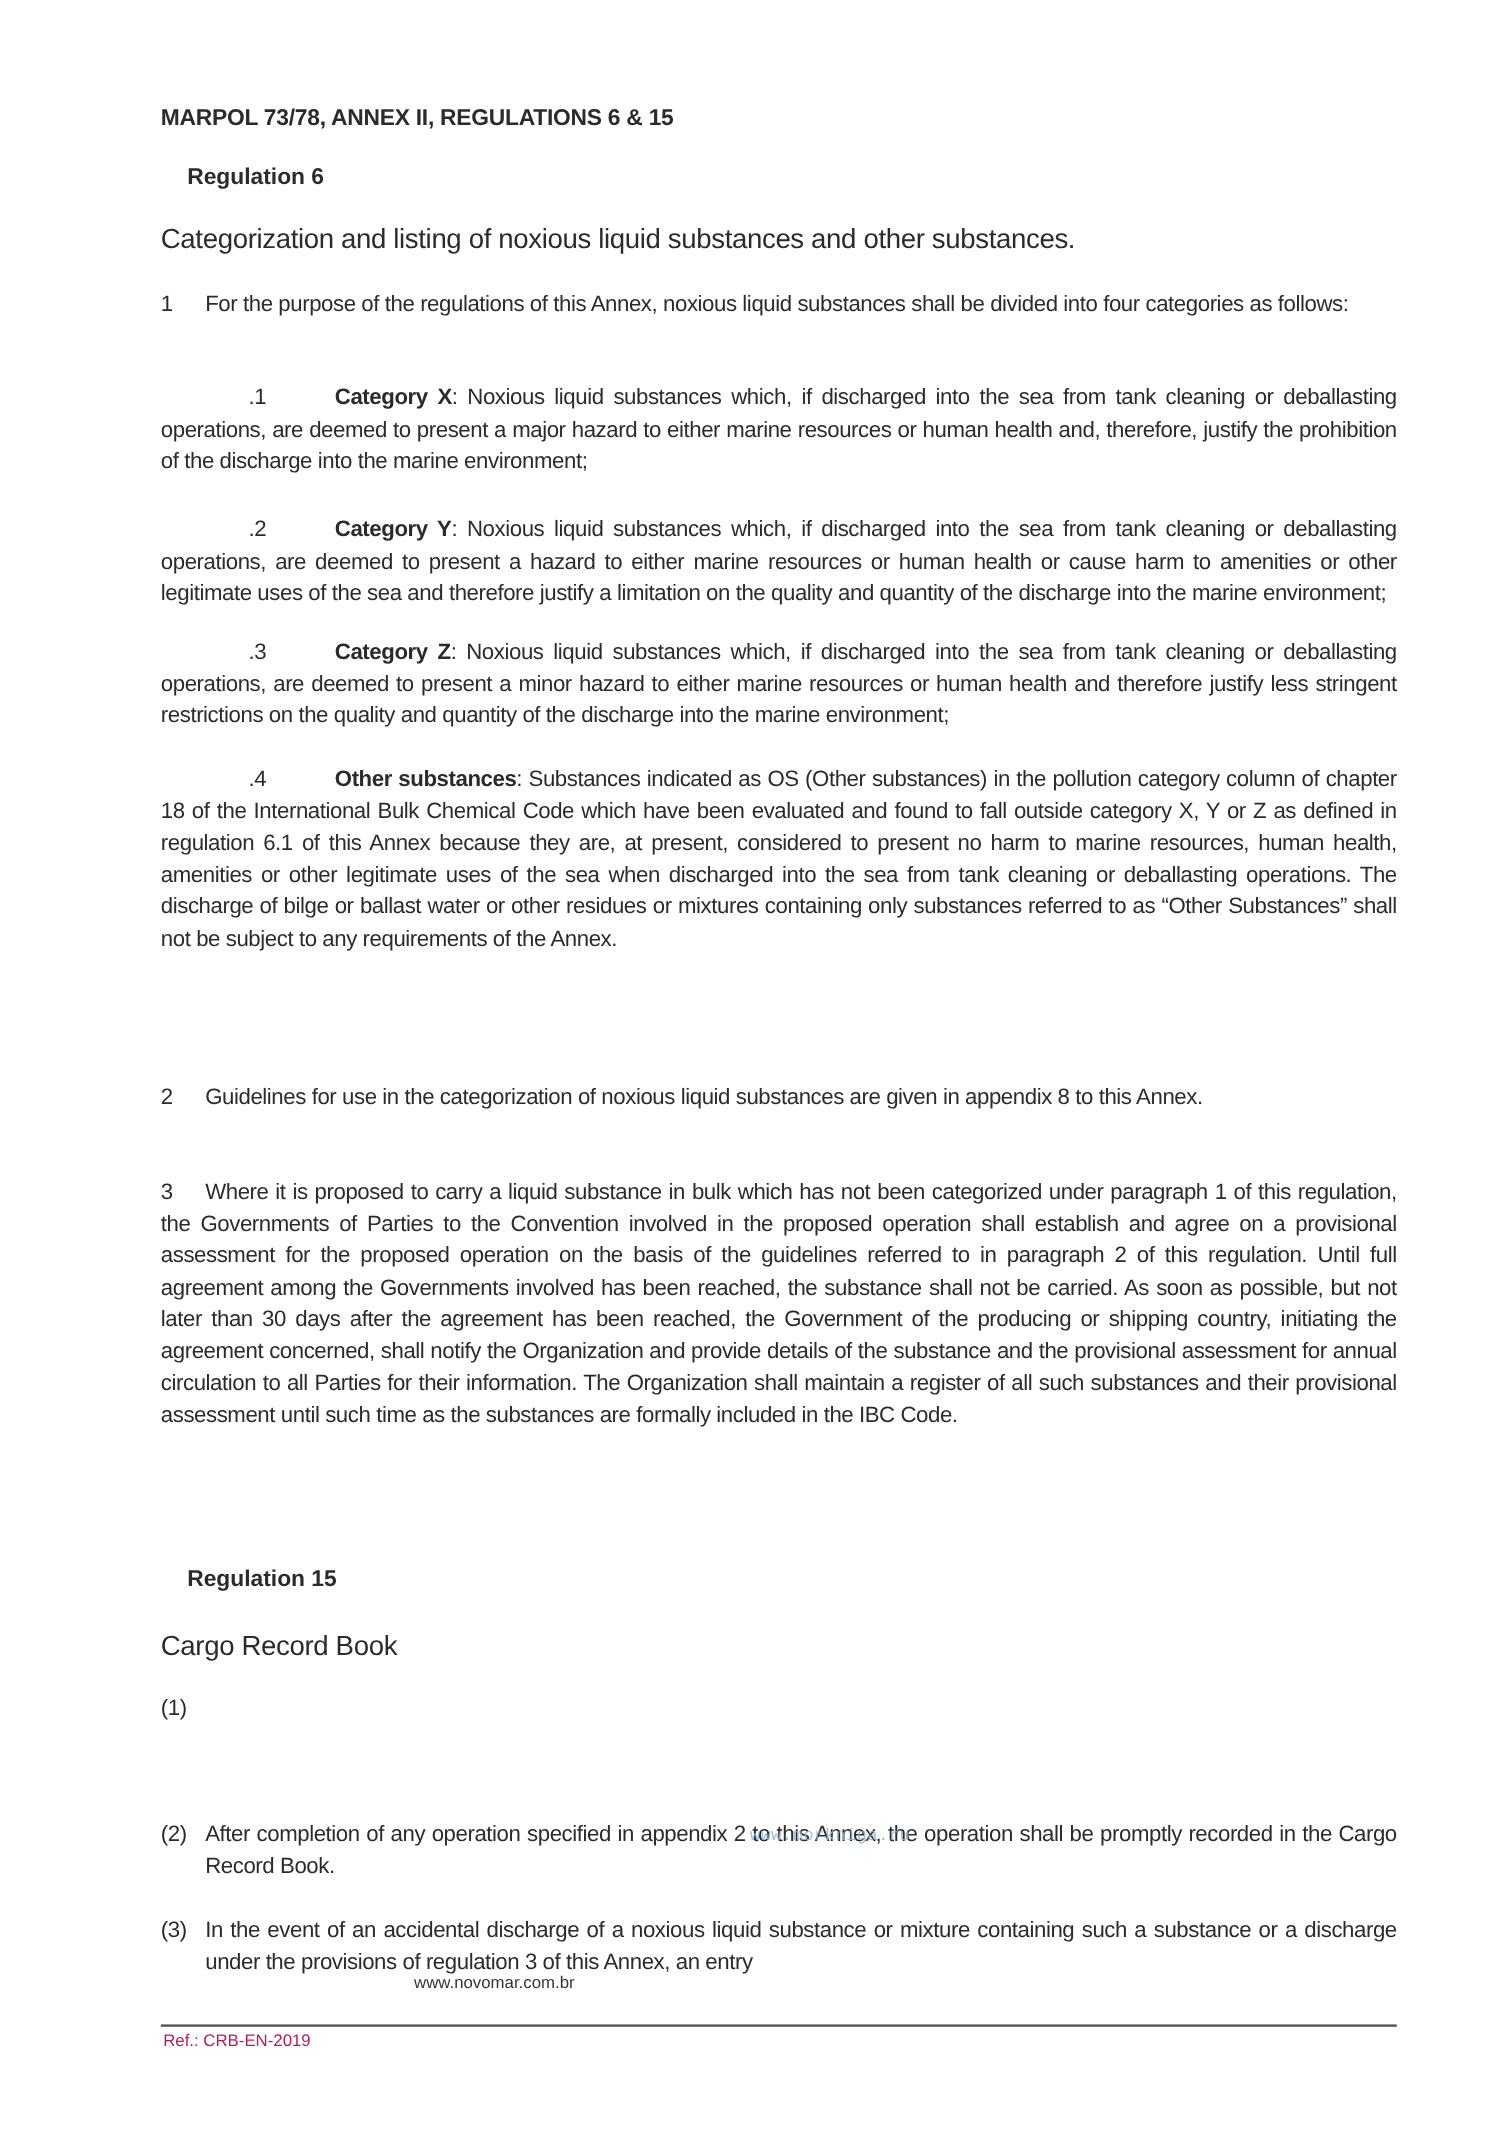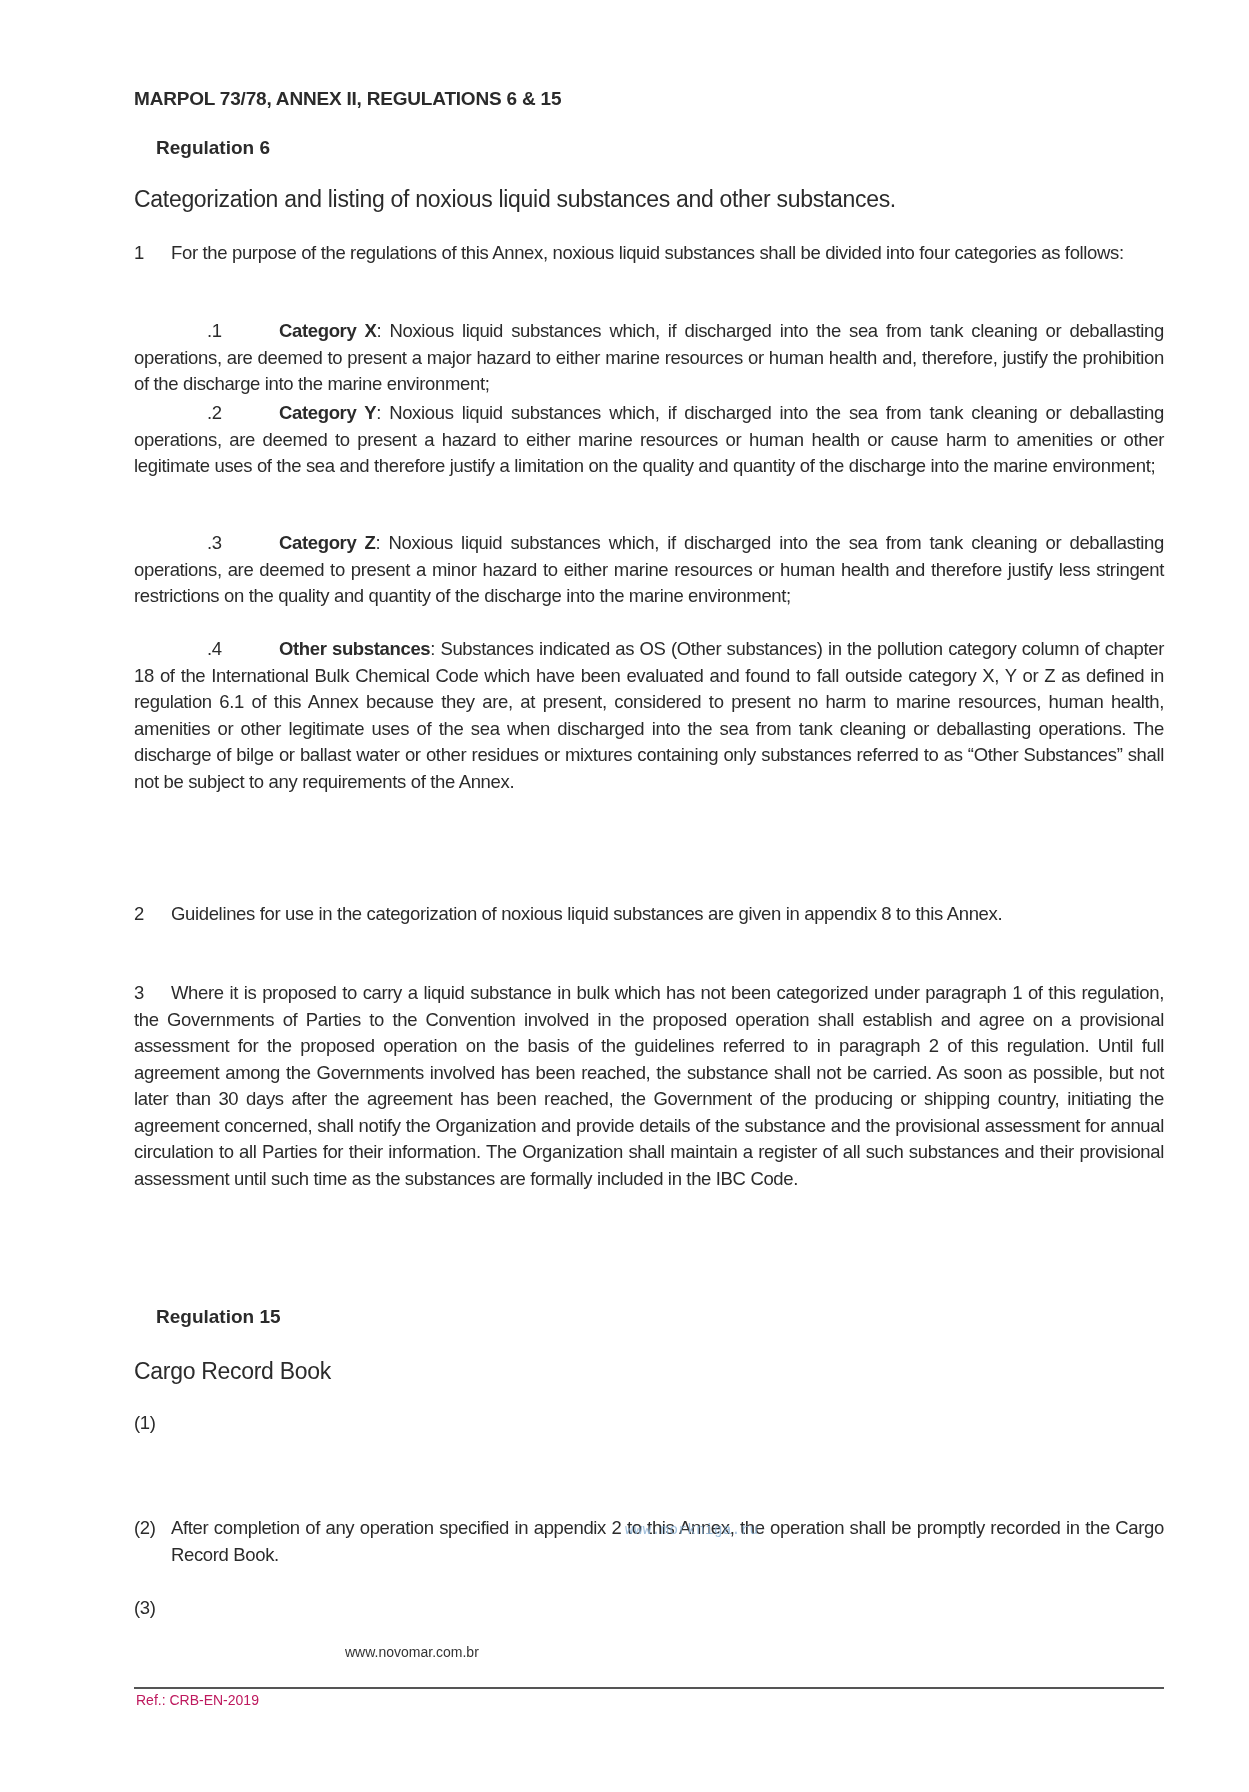--- a/index.html
+++ b/index.html
@@ -34,21 +34,21 @@
   <div class="plain" style="top:186px">Categorization and listing of noxious liquid substances and other substances.</div>
 
   <div class="para" style="top:240px">
     <span class="num">1</span><span>For the purpose of the regulations of this Annex, noxious liquid substances shall be divided into four categories as follows:</span>
   </div>
 
   <div class="para" style="top:318px">
     <span style="display:inline-block;width:73px"></span><span class="subnum-inner">.1</span><span class="bold">Category X</span><span>: Noxious liquid substances which, if discharged into the sea from tank cleaning or deballasting operations, are deemed to present a major hazard to either marine resources or human health and, therefore, justify the prohibition of the discharge into the marine environment;</span>
   </div>
 
-  <div class="para" style="top:400px">
+  <div class="para" style="top:428px">
     <span style="display:inline-block;width:73px"></span><span class="subnum-inner">.2</span><span class="bold">Category Y</span><span>: Noxious liquid substances which, if discharged into the sea from tank cleaning or deballasting operations, are deemed to present a hazard to either marine resources or human health or cause harm to amenities or other legitimate uses of the sea and therefore justify a limitation on the quality and quantity of the discharge into the marine environment;</span>
   </div>
 
   <div class="para" style="top:530px">
     <span style="display:inline-block;width:73px"></span><span class="subnum-inner">.3</span><span class="bold">Category Z</span><span>: Noxious liquid substances which, if discharged into the sea from tank cleaning or deballasting operations, are deemed to present a minor hazard to either marine resources or human health and therefore justify less stringent restrictions on the quality and quantity of the discharge into the marine environment;</span>
   </div>
 
   <div class="para" style="top:636px">
     <span style="display:inline-block;width:73px"></span><span class="subnum-inner">.4</span><span class="bold">Other substances</span><span>: Substances indicated as OS (Other substances) in the pollution category column of chapter 18 of the International Bulk Chemical Code which have been evaluated and found to fall outside category X, Y or Z as defined in regulation 6.1 of this Annex because they are, at present, considered to present no harm to marine resources, human health, amenities or other legitimate uses of the sea when discharged into the sea from tank cleaning or deballasting operations. The discharge of bilge or ballast water or other residues or mixtures containing only substances referred to as “Other Substances” shall not be subject to any requirements of the Annex.</span>
   </div>
@@ -67,21 +67,21 @@
 
   <div class="list-item" style="top:1410px">
     <span class="list-marker">(1)</span>
   </div>
 
   <div class="list-item" style="top:1515px">
     <span class="list-marker">(2)</span><span>After completion of any operation specified in appendix 2 to this Annex, the operation shall be promptly recorded in the Cargo Record Book.</span>
   </div>
 
   <div class="list-item" style="top:1595px">
-    <span class="list-marker">(3)</span>
+    <span class="list-marker">(3)</span><span>In the event of an accidental discharge of a noxious liquid substance or mixture containing such a substance or a discharge under the provisions of regulation 3 of this Annex, an entry</span>
   </div>
 
 </div>
 
 <div class="watermark">www.morkniga.ru</div>
 
 <div class="footer-line"></div>
 <div class="footer-ref">Ref.: CRB-EN-2019</div>
 <div class="footer-url">www.novomar.com.br</div>
 

